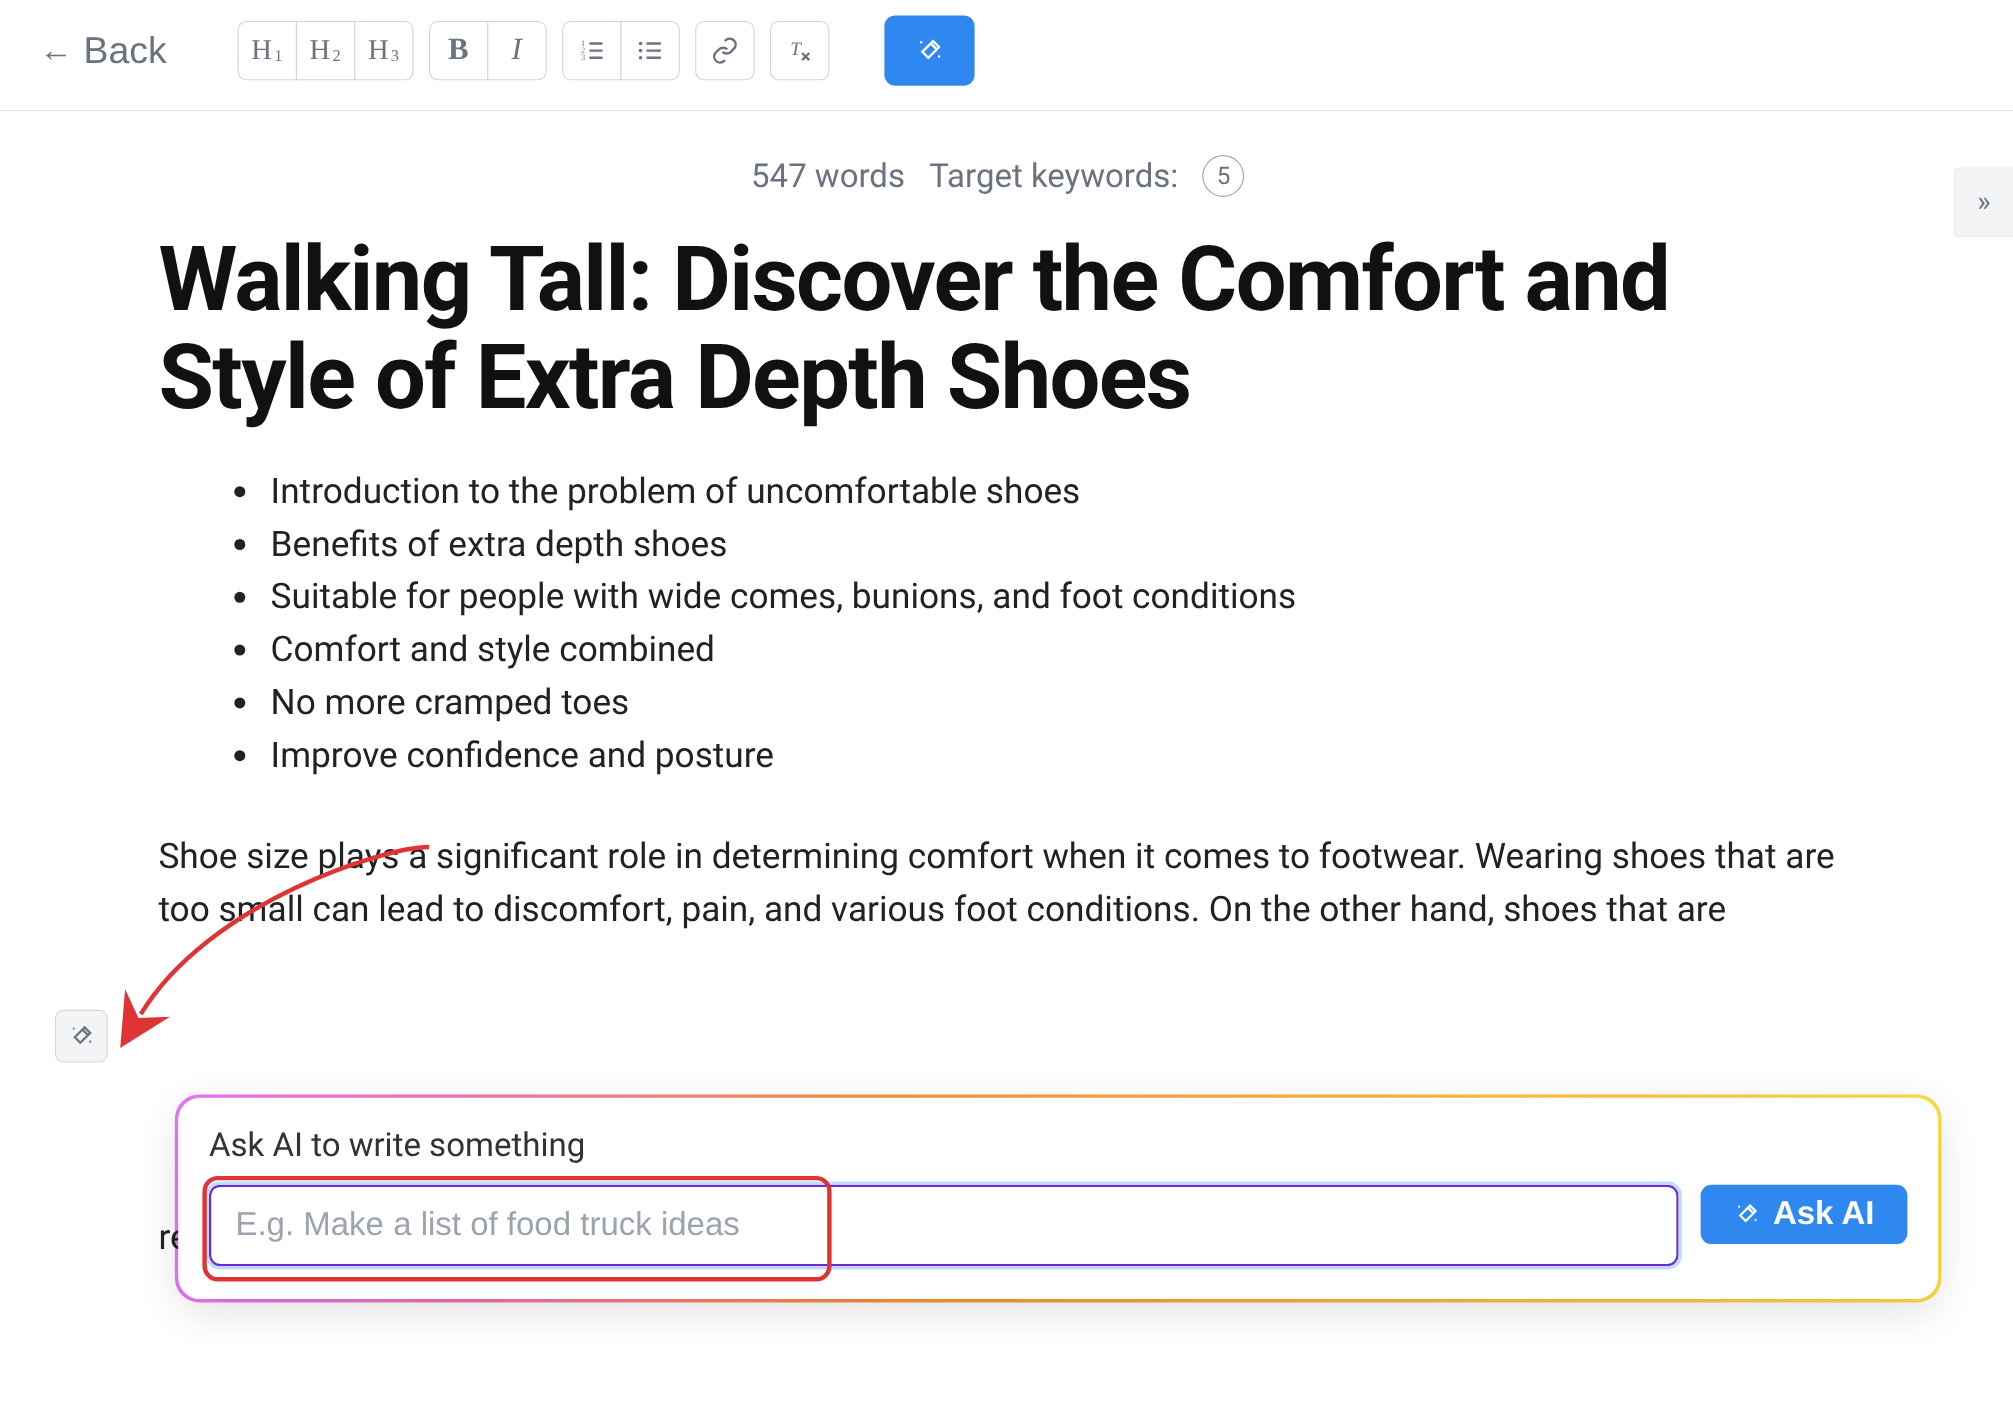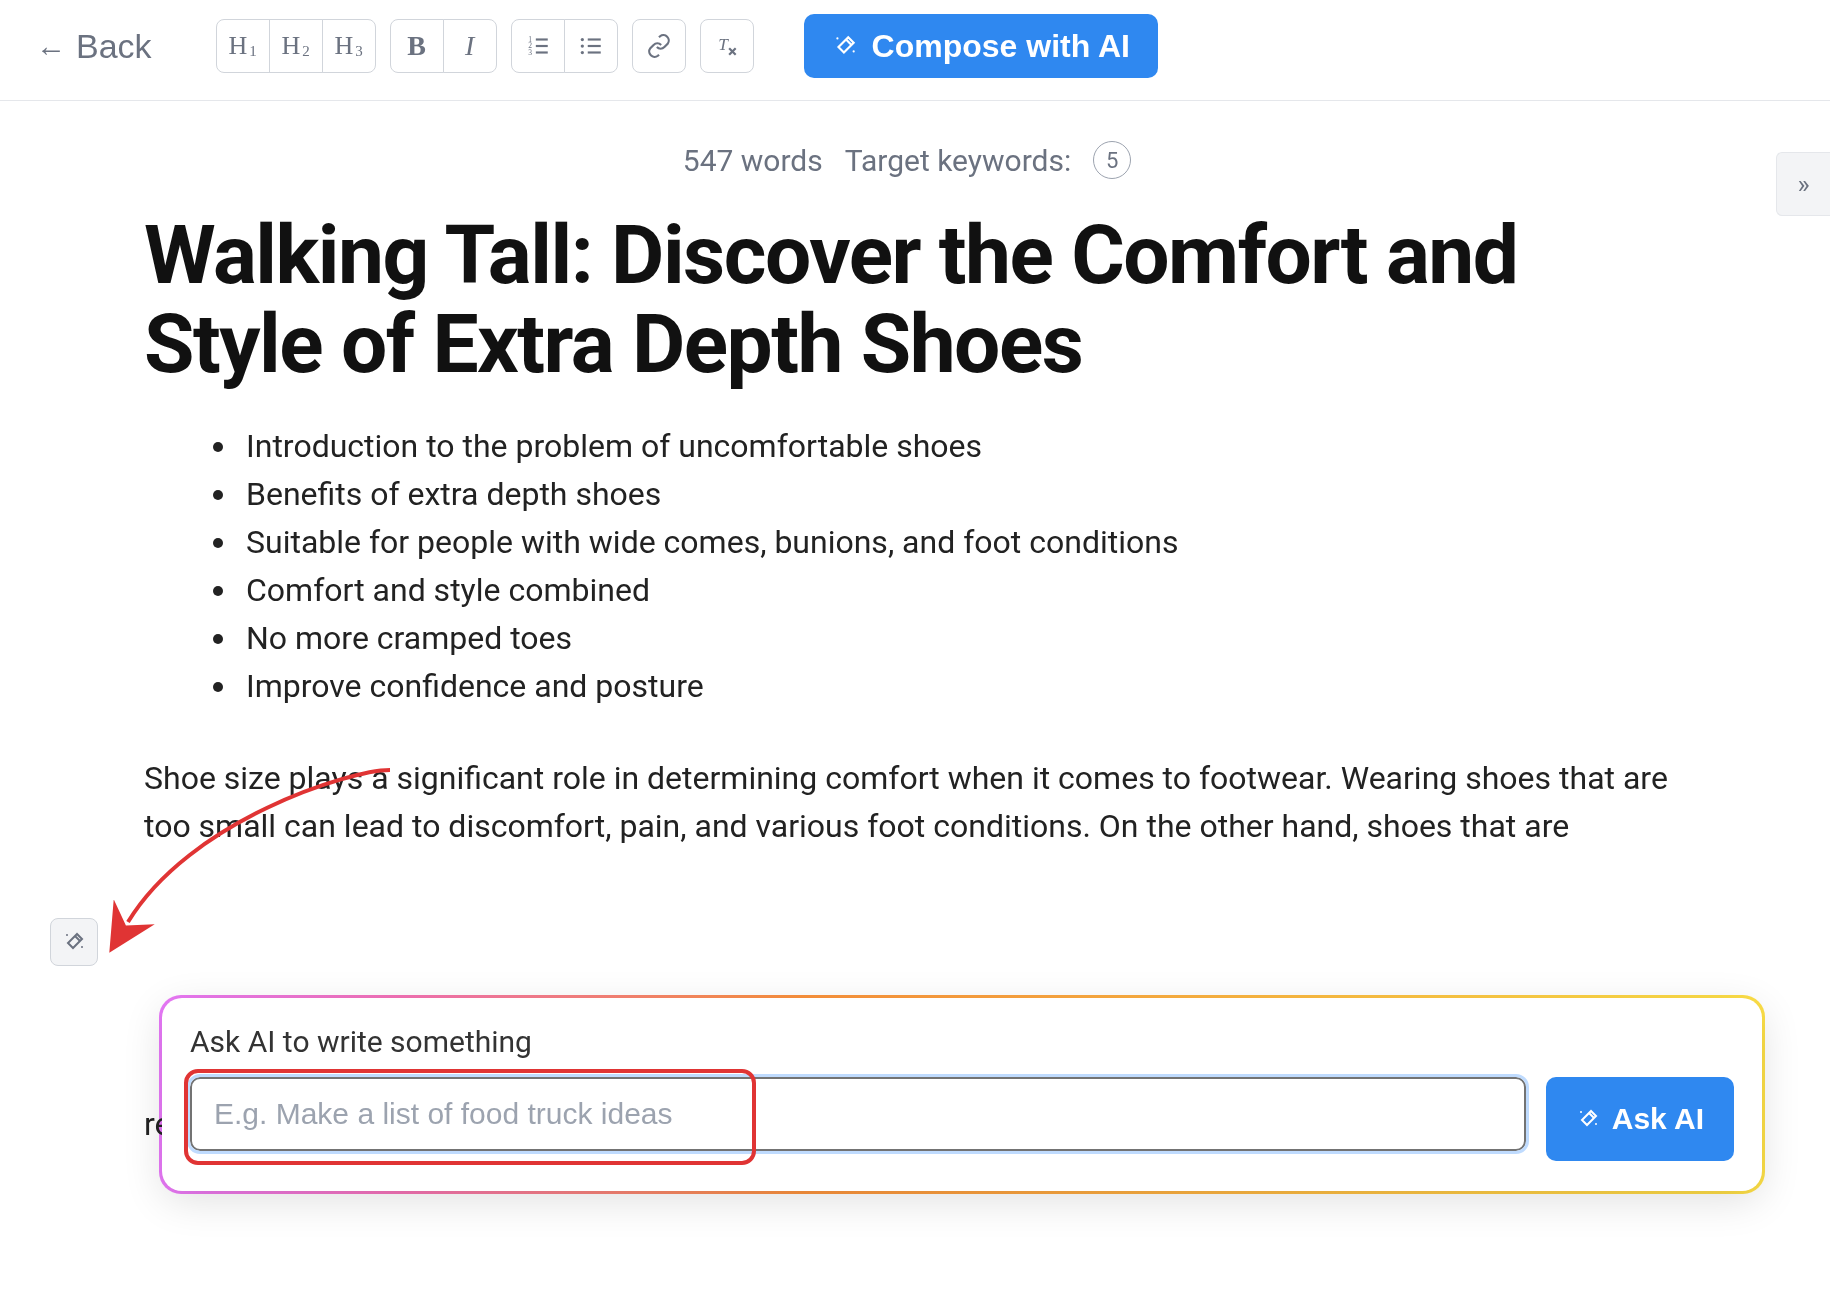--- a/index.html
+++ b/index.html
@@ -195,21 +195,21 @@
       margin-top: 18px;
       align-items: stretch;
     }
     .ai-input-wrap {
       flex: 1;
       position: relative;
     }
     .ai-input {
       width: 100%;
       height: 74px;
-      border: 2px solid #737373;
+      border: 2px solid #6d28d9;
       outline: 3px solid #bfdbfe;
       border-radius: 10px;
       font-size: 30px;
       padding: 0 22px;
       color: #111;
     }
     .ai-input::placeholder { color: #9ca3af; }
     .red-box {
       position: absolute;
       left: -6px;
@@ -220,21 +220,21 @@
       border-radius: 14px;
       pointer-events: none;
     }
     .ask-ai-btn {
       background: #2f88f0;
       border: none;
       border-radius: 10px;
       color: #fff;
       font-size: 30px;
       font-weight: 600;
-      height: 84px;
+      height: 54px;
       padding: 0 30px;
       display: flex;
       align-items: center;
       gap: 12px;
       cursor: pointer;
     }
   </style>
 </head>
 <body>
 
@@ -310,21 +310,20 @@
     </button>
   </div>
 
   <button class="compose-btn">
     <svg class="sparkle" viewBox="0 0 24 24" fill="none" stroke="#fff" stroke-width="2">
       <path d="M15 4l-9 9 5 5 9-9z"></path>
         <path d="M13 6l5 5"></path>
         <circle cx="5" cy="5" r="1" fill="#fff" stroke="none"></circle>
         <circle cx="20" cy="17" r="1" fill="#fff" stroke="none"></circle>
     </svg>
-    <span>Compose with AI</span>
   </button>
 </div>
 
 <div class="side-tab">
   <span>»</span>
 </div>
 
 <div class="content">
   <div class="meta">
     <span>547 words</span>

